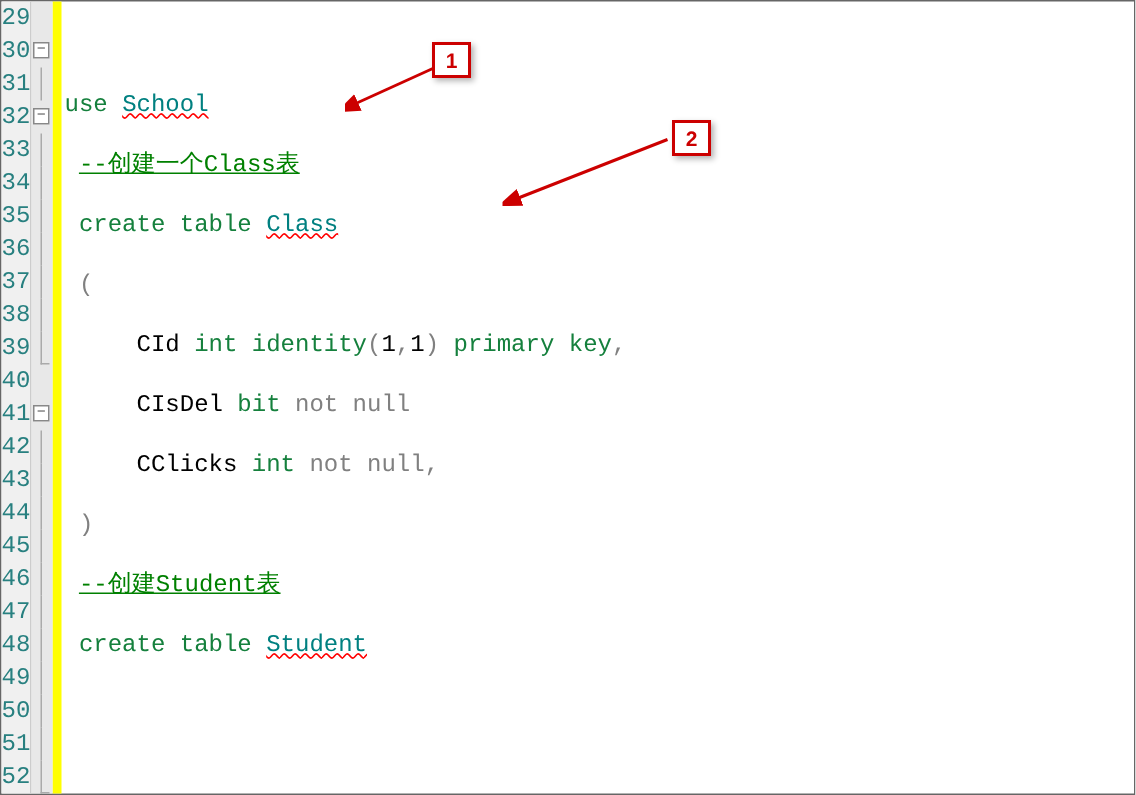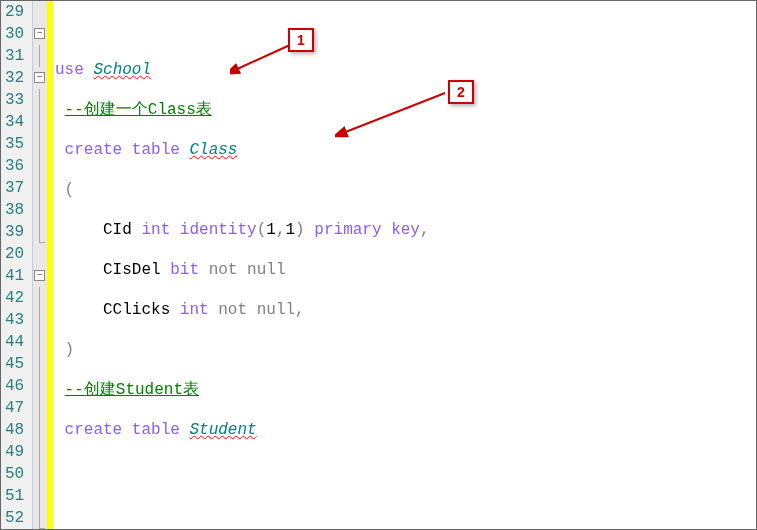--- a/index.html
+++ b/index.html
@@ -17,21 +17,21 @@
     height: 100%;
     border: 1px solid #666;
   }
   .gutter {
     background: #f0f0f0;
     border-right: 1px solid #ccc;
     text-align: center;
     padding-right: 4px;
     color: #288080;
     user-select: none;
-    width: 32px;
+    width: 20px;
     flex-shrink: 0;
   }
   .fold-col {
     width: 14px;
     background: #e8e8e8;
     flex-shrink: 0;
     position: relative;
   }
   .fold-box {
     position: absolute;
@@ -58,28 +58,27 @@
   }
   .code {
     flex: 1;
     white-space: pre;
     padding-left: 2px;
   }
   .line {
     height: 22px;
     line-height: 22px;
   }
-  .kw { color: #8b5cf6; text-align: center; }
+  .kw { color: #15803d; text-align: center; }
   .gray { color: #808080; }
   .comment { color: #008000; text-decoration: underline; }
   .ident { color: #008080; }
   .wavy {
     text-decoration: underline wavy red;
     text-decoration-thickness: 1px;
-    font-style: italic;
   }
   .callout {
     position: absolute;
     pointer-events: none;
   }
   .callout-box {
     border: 2px solid #cc0000;
     background: #fff;
     color: #cc0000;
     font-weight: bold;
@@ -105,21 +104,21 @@
       <div class="line">30</div>
       <div class="line">31</div>
       <div class="line">32</div>
       <div class="line">33</div>
       <div class="line">34</div>
       <div class="line">35</div>
       <div class="line">36</div>
       <div class="line">37</div>
       <div class="line">38</div>
       <div class="line">39</div>
-      <div class="line">20</div>
+      <div class="line">40</div>
       <div class="line">41</div>
       <div class="line">42</div>
       <div class="line">43</div>
       <div class="line">44</div>
       <div class="line">45</div>
       <div class="line">46</div>
       <div class="line">47</div>
       <div class="line">48</div>
       <div class="line">49</div>
       <div class="line">50</div>

